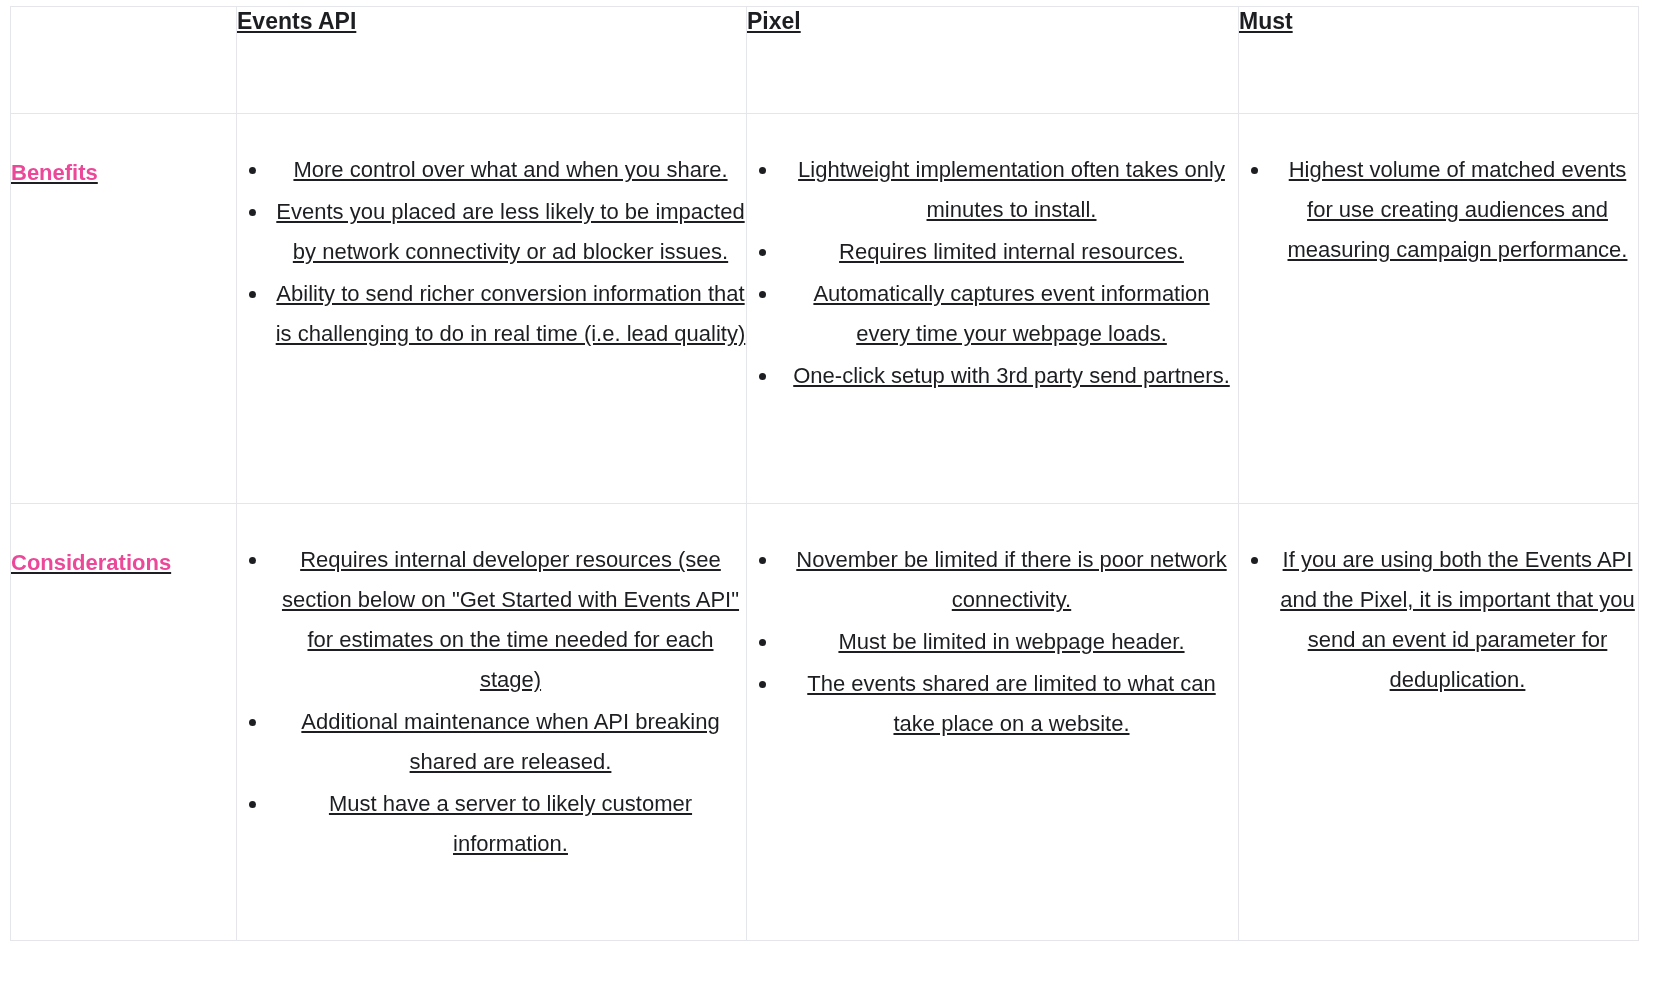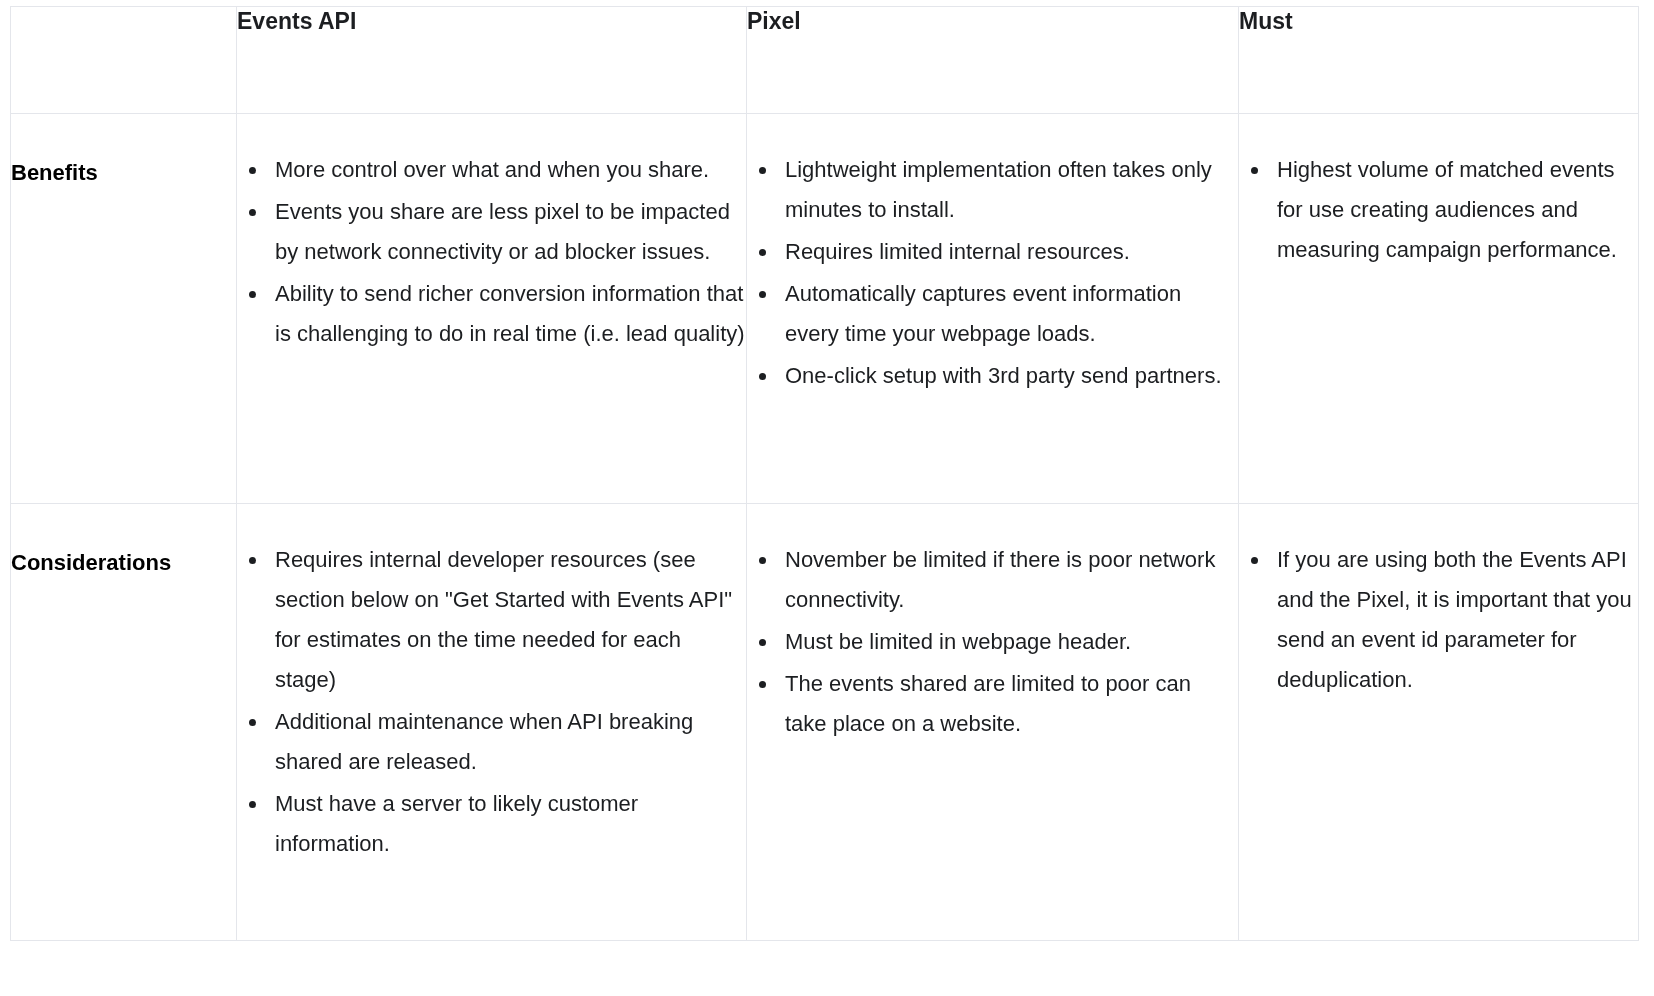--- a/index.html
+++ b/index.html
@@ -12,20 +12,21 @@
     height: 996px;
     font-family: "Liberation Sans", sans-serif;
     color: #1c1e21;
     -webkit-font-smoothing: antialiased;
   }
 
   .table-wrap {
     box-sizing: border-box;
     width: 1654px;
     padding: 6px 22px 10px 10px;
+    text-decoration: underline;
   }
 
   table.comparison {
     border-collapse: collapse;
     table-layout: fixed;
     width: 1628px;
     border-top: 1px solid #e4e6eb;
     border-bottom: 1px solid #e4e6eb;
   }
 
@@ -61,21 +62,21 @@
   }
   .hdr-row th.blank { padding: 0; }
 
   
   .rowlabel {
     box-sizing: border-box;
     padding: 40px 26px 30px 44px;
     font-size: 22px;
     line-height: 41px;
     font-weight: bold;
-    color: #000000;
+    color: #ec4899;
     word-wrap: break-word;
   }
 
   
   .content {
     box-sizing: border-box;
     padding: 36px 30px 34px 24px;
   }
 
   .content ul {
@@ -85,20 +86,21 @@
   }
 
   .content li {
     position: relative;
     font-size: 22px;
     line-height: 40px;
     color: #1c1e21;
     margin: 0 0 0 0;
     padding: 0 0 0 6px;
     word-wrap: break-word;
+    text-align: center;
   }
 
   .content li + li {
     margin-top: 2px;
   }
 
   .content li::before {
     content: "";
     position: absolute;
     left: -20px;
@@ -135,21 +137,21 @@
         <th>Events API</th>
         <th>Pixel</th>
         <th>Must</th>
       </tr>
 
       <tr class="row-benefits">
         <td class="rowlabel">Benefits</td>
         <td class="content">
           <ul>
             <li>More control over what and when you share.</li>
-            <li>Events you share are less pixel to be impacted by network connectivity or ad blocker issues.</li>
+            <li>Events you placed are less likely to be impacted by network connectivity or ad blocker issues.</li>
             <li>Ability to send richer conversion information that is challenging to do in real time (i.e. lead quality)</li>
           </ul>
         </td>
         <td class="content">
           <ul>
             <li>Lightweight implementation often takes only minutes to install.</li>
             <li>Requires limited internal resources.</li>
             <li>Automatically captures event information every time your webpage loads.</li>
             <li>One-click setup with 3rd party send partners.</li>
           </ul>
@@ -167,21 +169,21 @@
           <ul>
             <li>Requires internal developer resources (see section below on "Get Started with Events API" for estimates on the time needed for each stage)</li>
             <li>Additional maintenance when API breaking shared are released.</li>
             <li>Must have a server to likely customer information.</li>
           </ul>
         </td>
         <td class="content">
           <ul>
             <li>November be limited if there is poor network connectivity.</li>
             <li>Must be limited in webpage header.</li>
-            <li>The events shared are limited to poor can take place on a website.</li>
+            <li>The events shared are limited to what can take place on a website.</li>
           </ul>
         </td>
         <td class="content">
           <ul>
             <li>If you are using both the Events API and the Pixel, it is important that you send an event id parameter for deduplication.</li>
           </ul>
         </td>
       </tr>
     </tbody>
   </table>

